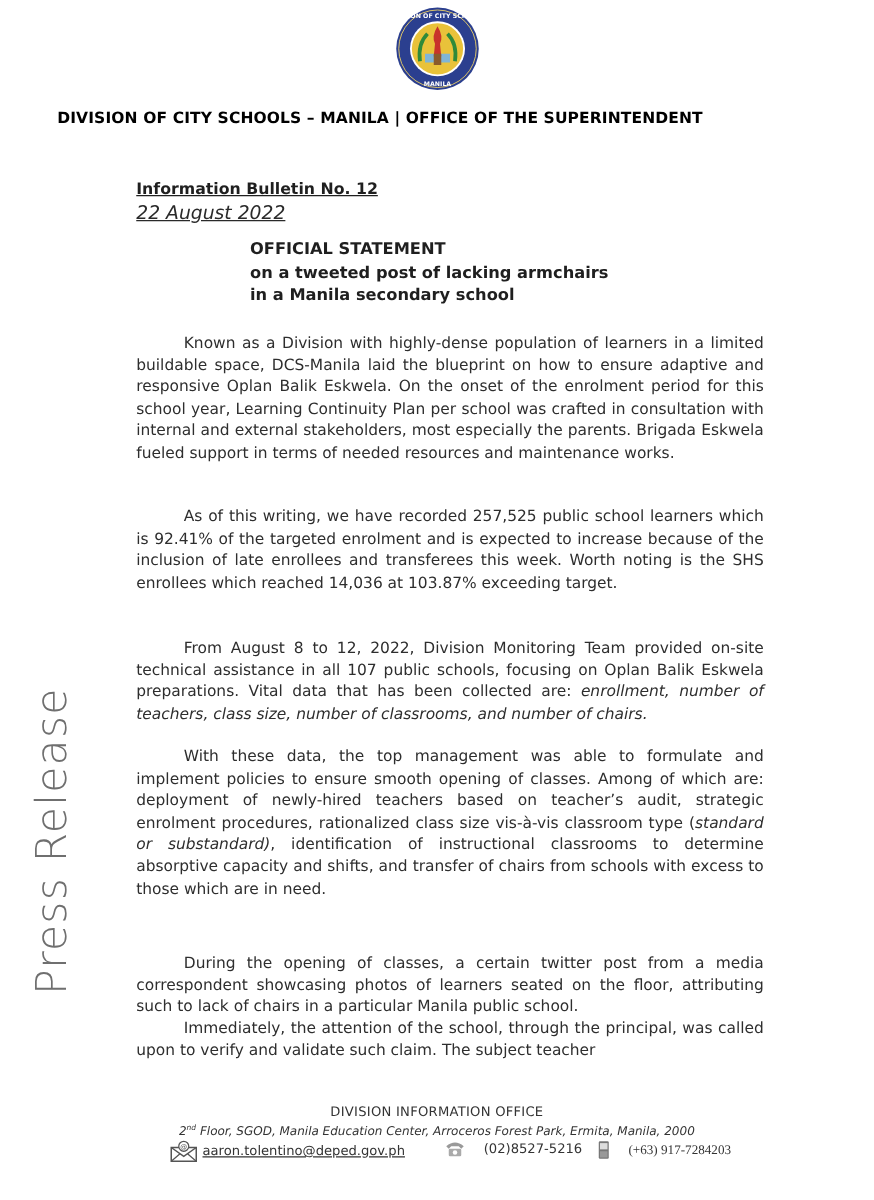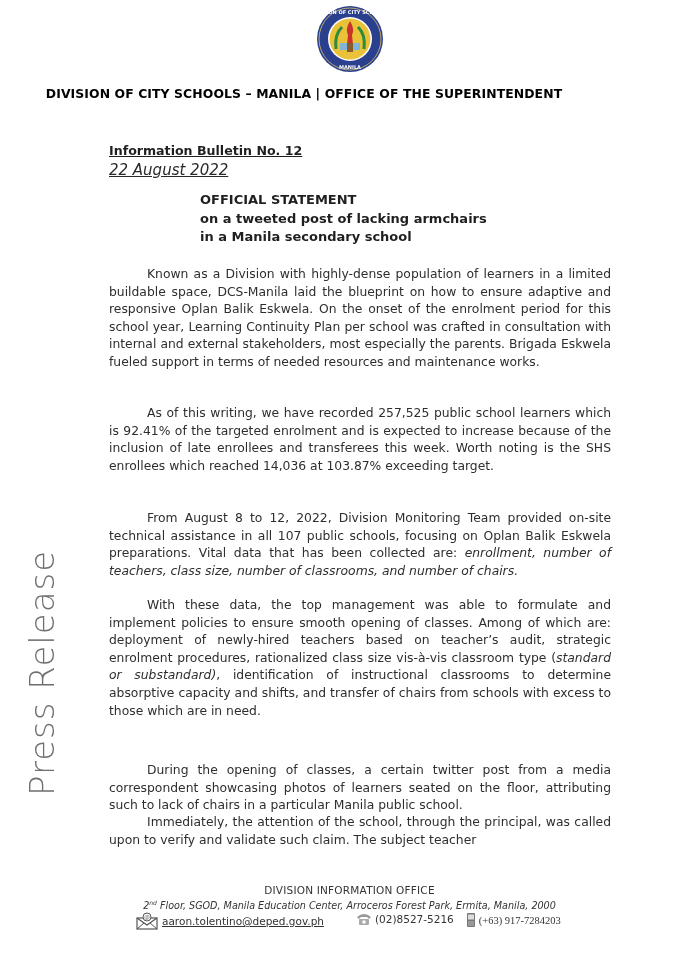--- a/index.html
+++ b/index.html
@@ -64,21 +64,21 @@
     .footer-address sup { font-size: 6px; }
 
     .footer-contacts {
       position: absolute; left: 136px; top: 912px; height: 20px;
       display: flex; align-items: flex-start; font-size: 10.5px; color: #333;
     }
     .contact { display: flex; align-items: center; }
     .contact svg { display: block; }
     .email-link { text-decoration: underline; color: #333; margin-left: 4px; }
     .phone { margin-left: 32px; }
-    .phone span, .mobile span { margin-left: 3px; }
+    .phone span, .mobile span { margin-left: 15px; }
     .mobile { margin-left: 12px; font-family: Liberation Serif, serif; }
   </style>
 </head>
 <body>
 
 <div class="logo">
   <svg width="68" height="68" viewBox="0 0 68 68">
     <circle cx="34" cy="34" r="33" fill="#2b3f8f"></circle>
     <circle cx="34" cy="34" r="31" fill="none" stroke="#d9c26a" stroke-width="0.8"></circle>
     <circle cx="34" cy="34" r="22" fill="#ffffff"></circle>

